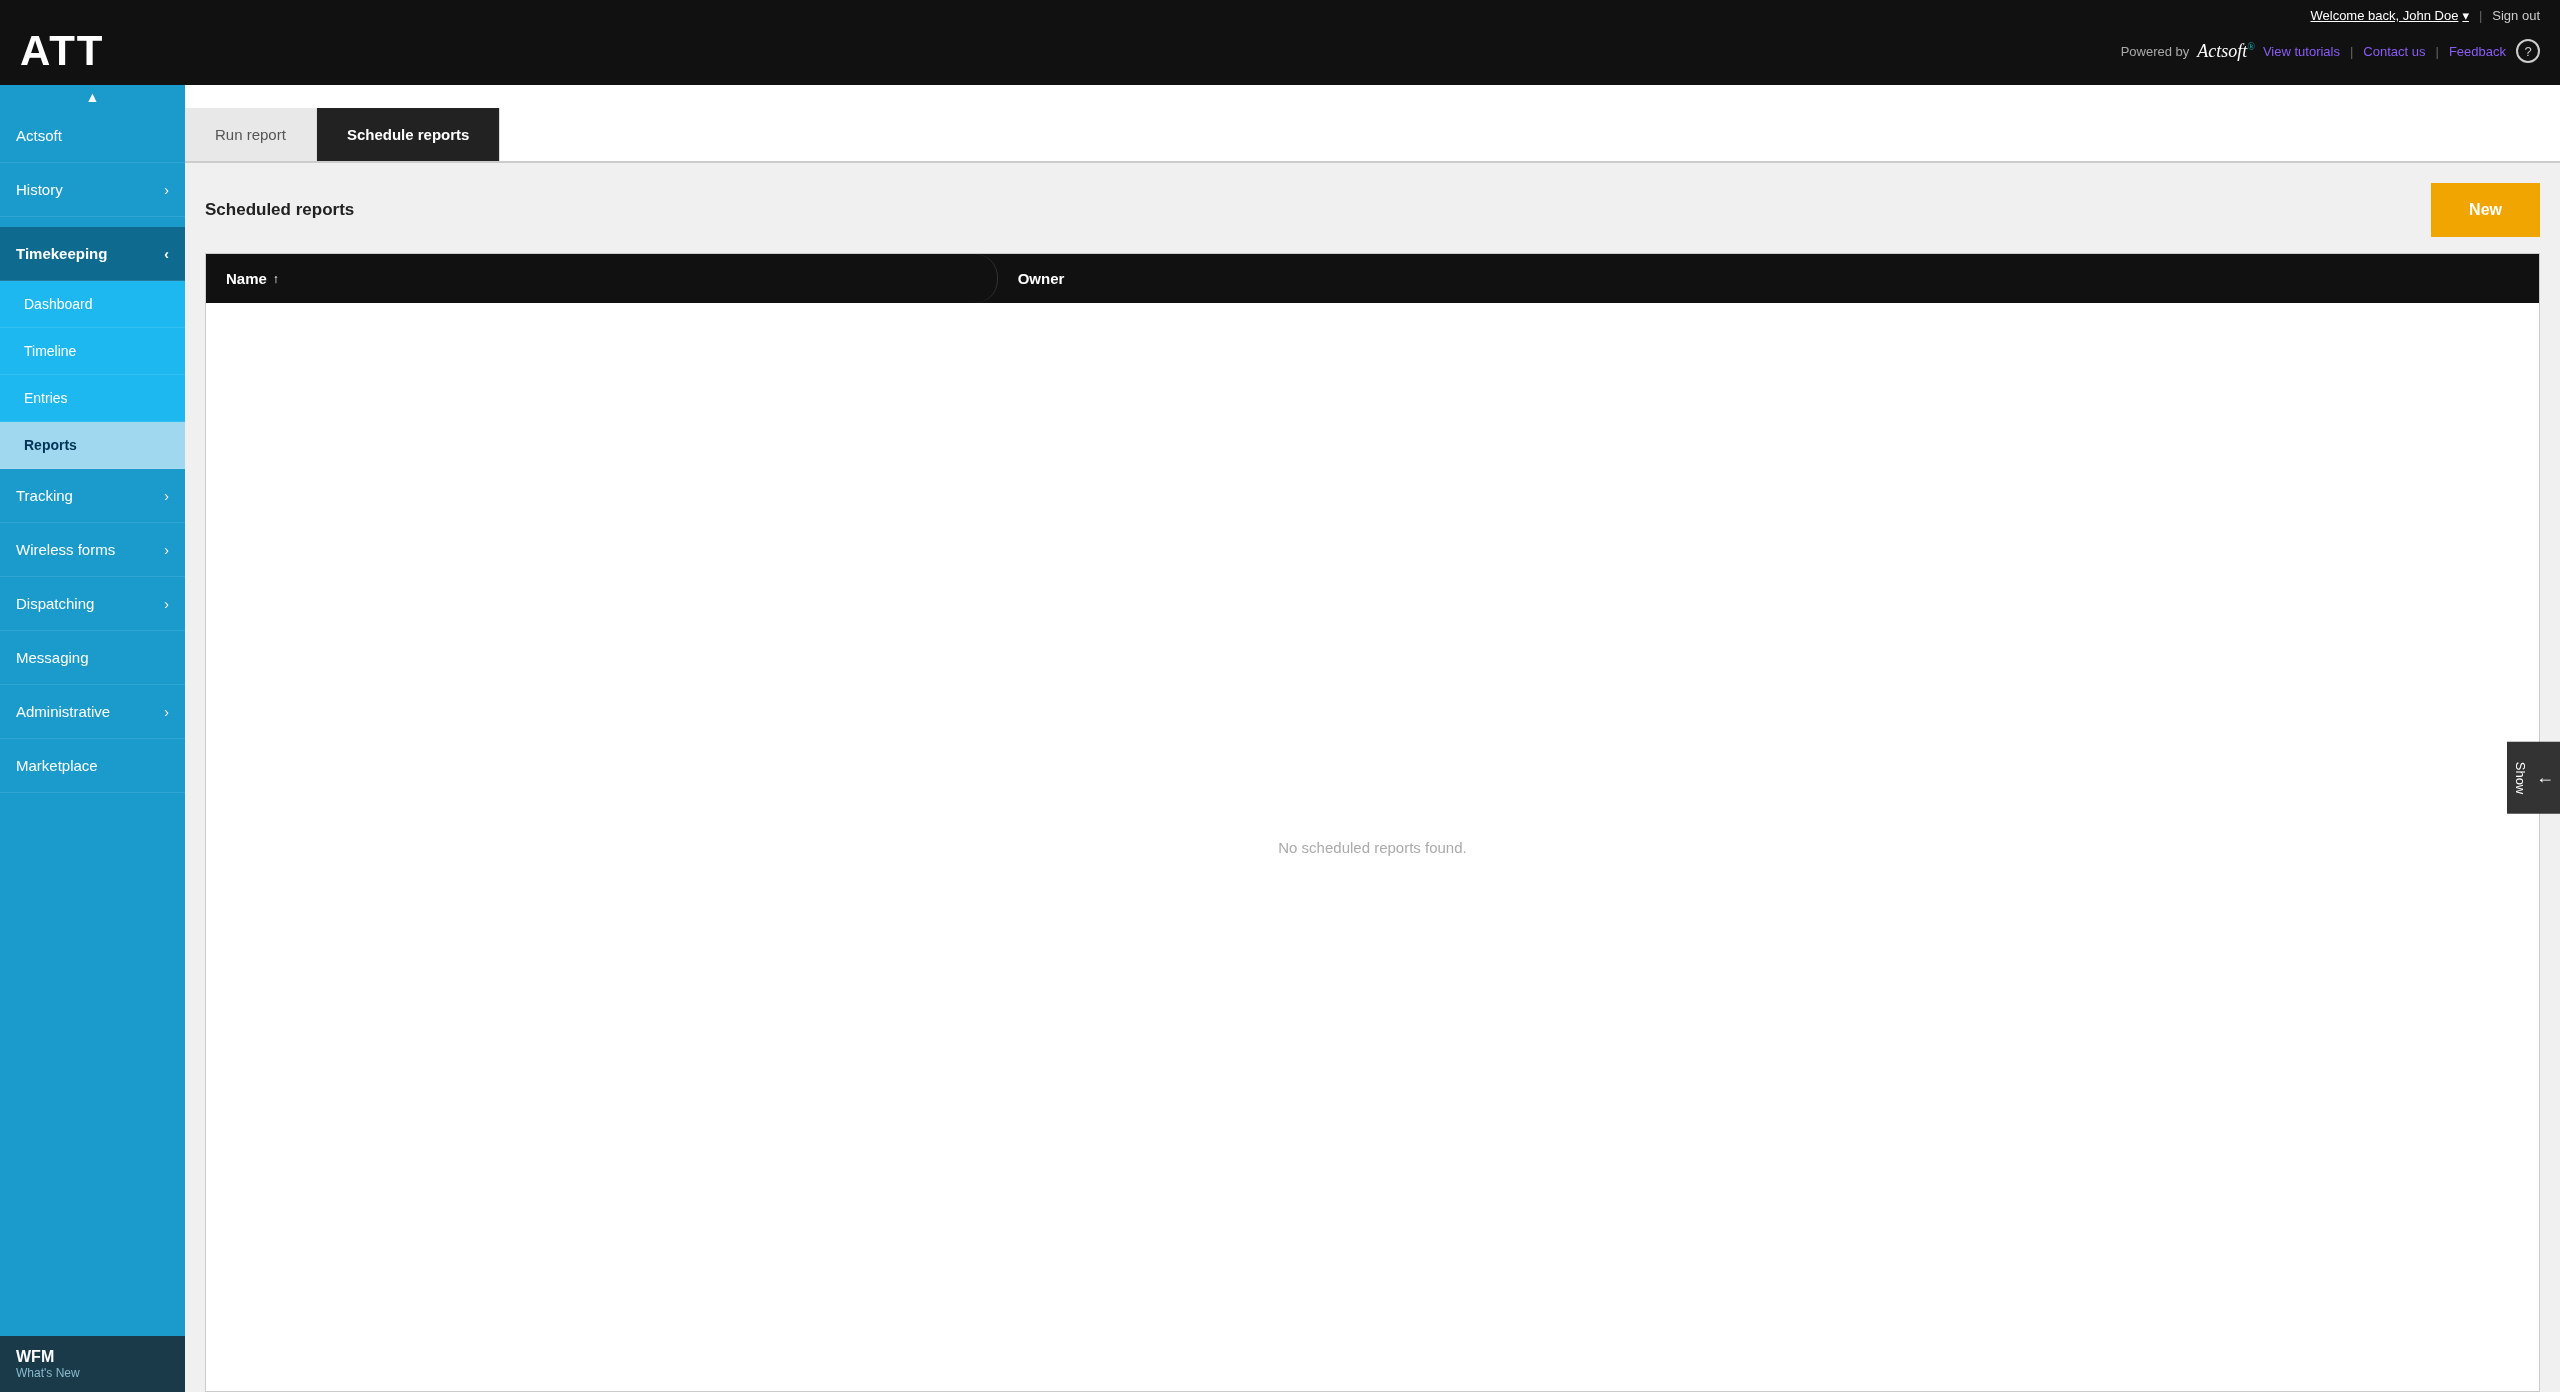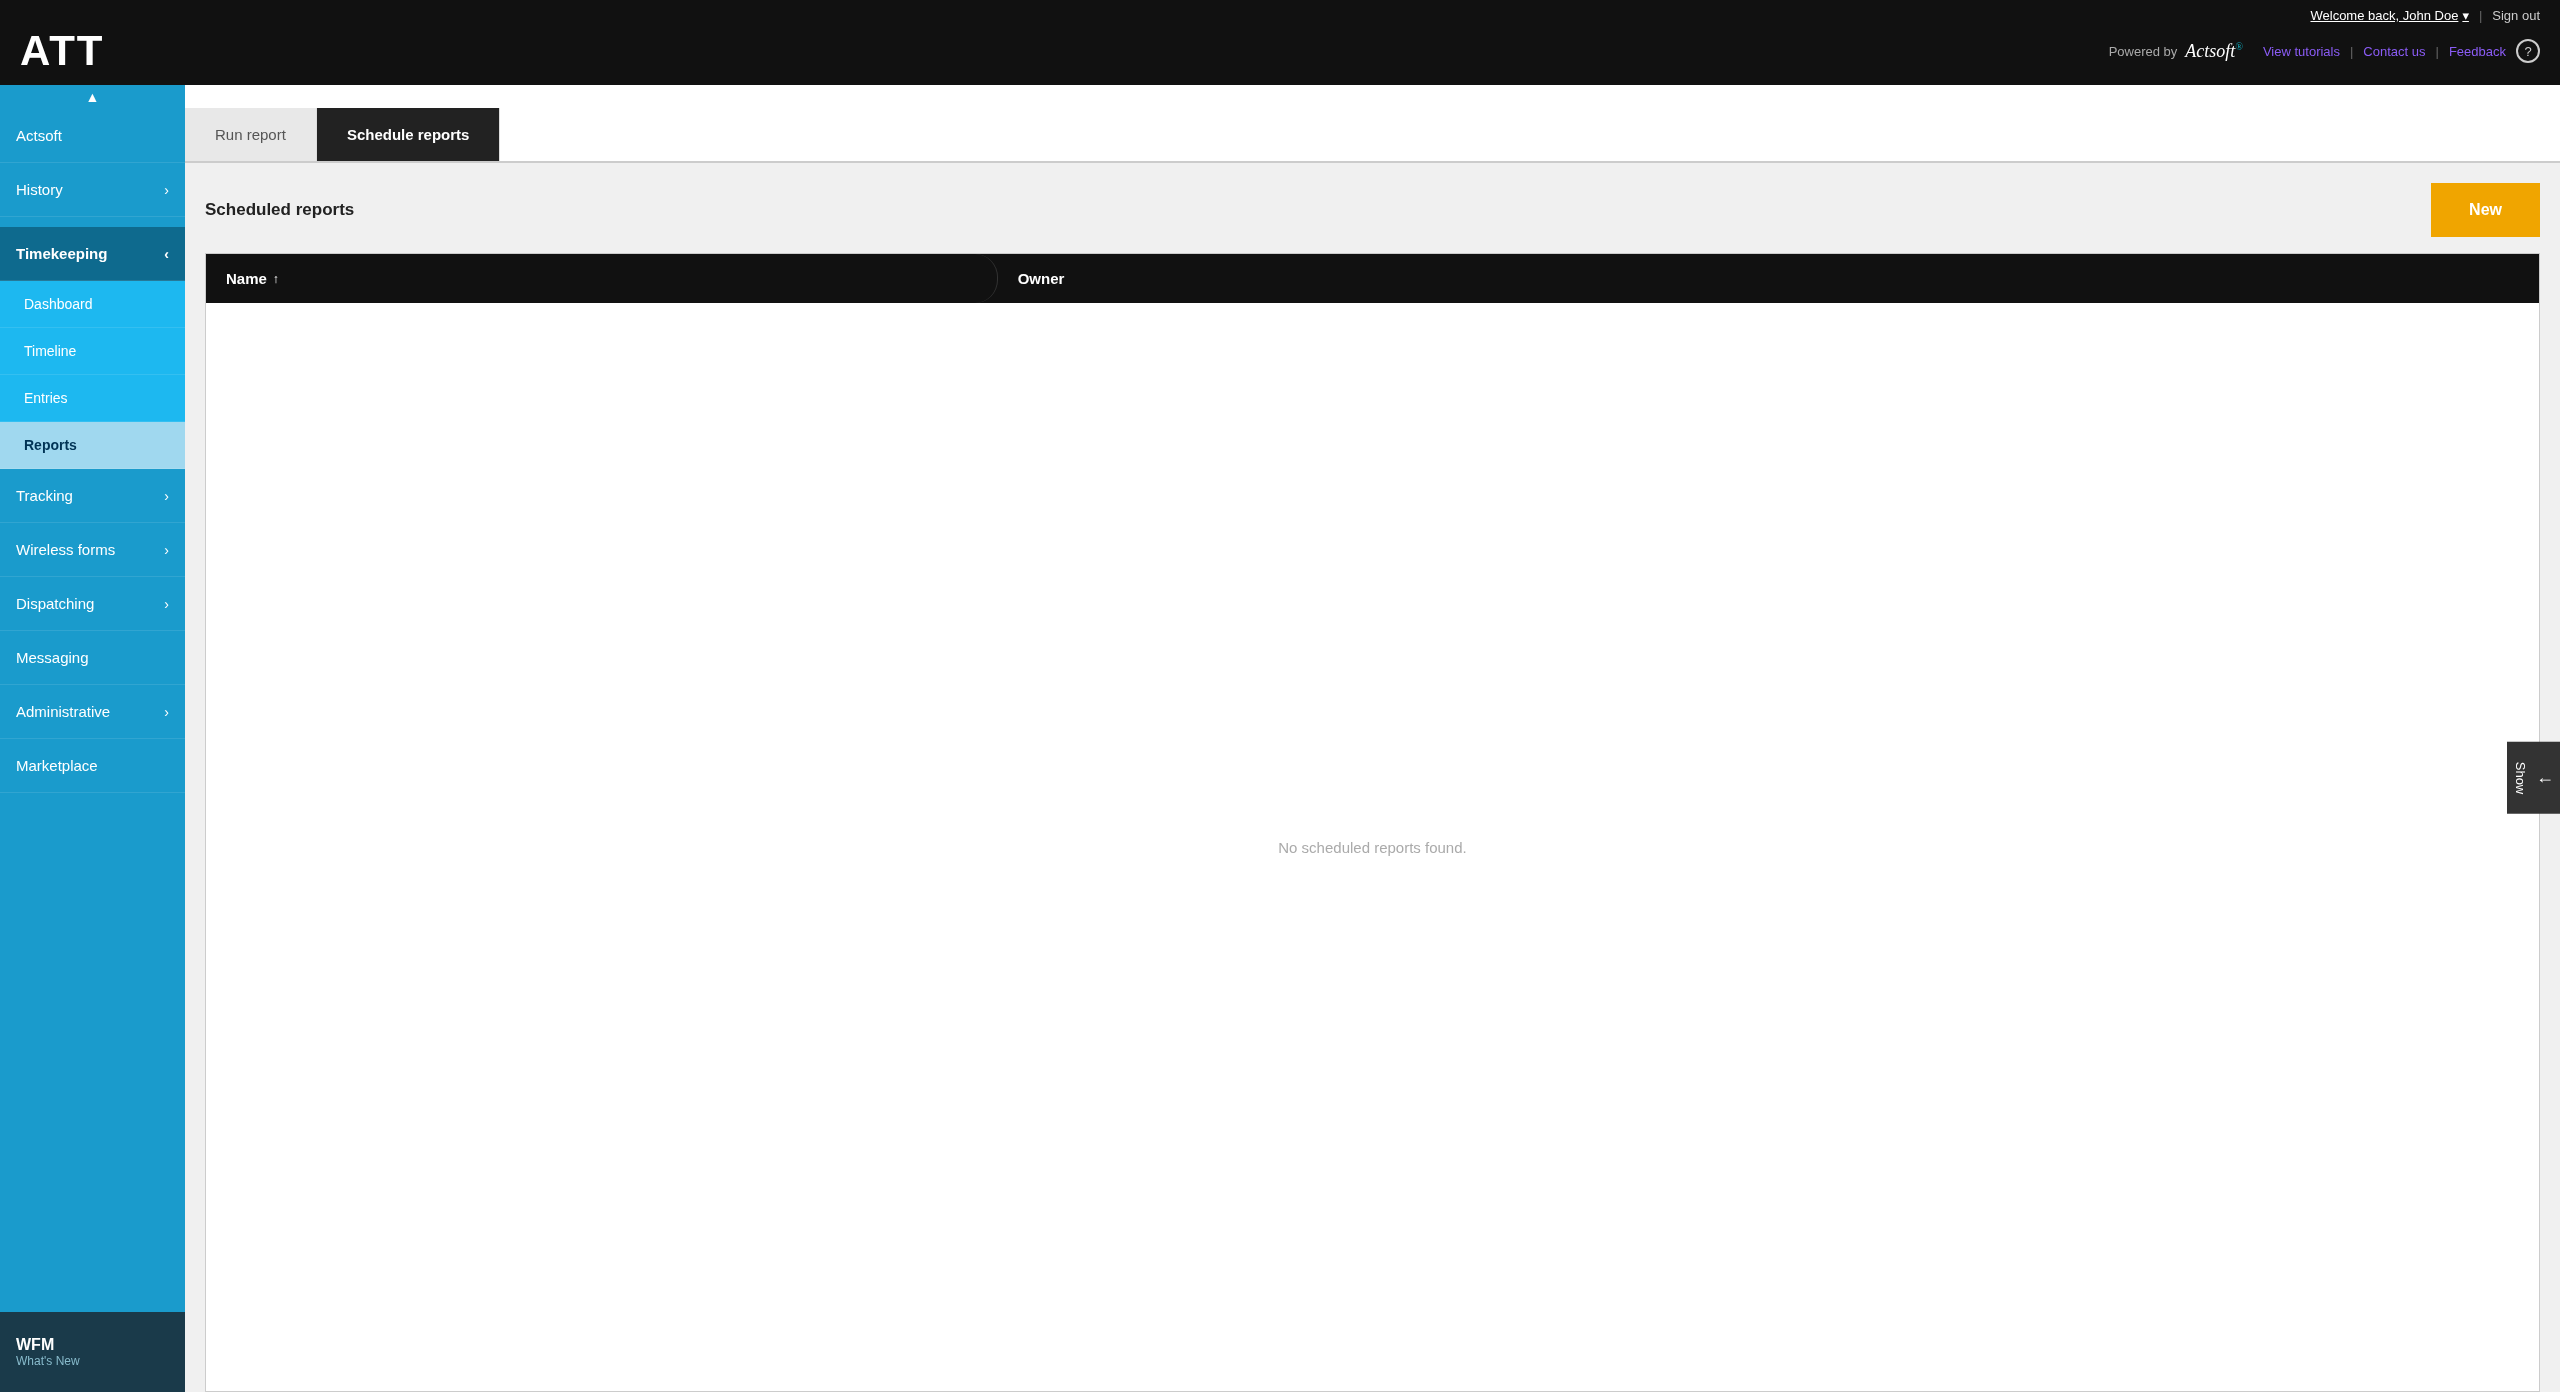--- a/index.html
+++ b/index.html
@@ -120,21 +120,21 @@
     }
     .sidebar-item.active { background: #0e6a8e; font-weight: bold; margin-top: 10px; }
     .sidebar-item.sub { padding: 15px 24px; font-size: 14px; background: #1db8f0; }
     .sidebar-item.sub.active-sub { background: #a0d8ef; color: #003355; font-weight: bold; }
 
     .chevron { font-size: 14px; }
 
     
     .sidebar-bottom {
       background: #1a3a4a;
-      padding: 24px 16px;
+      padding: 12px 16px;
       color: #fff;
       margin-top: auto;
     }
     .sidebar-bottom .wfm-title { font-size: 16px; font-weight: bold; }
     .sidebar-bottom .wfm-sub { font-size: 12px; color: #8bc; }
 
     
     .content-area {
       flex: 1;
       display: flex;
@@ -275,21 +275,21 @@
       <span>Welcome back, John Doe</span>
       <span style="cursor:pointer">▾</span>
     </div>
     <span style="color:#666">|</span>
     <a style="color:#ccc;text-decoration:none;font-size:13px;cursor:pointer">Sign out</a>
   </div>
   <div class="header-bottom">
     <div class="logo-area">
       <span class="logo-text">ATT</span>
     </div>
-    <div style="display:flex;align-items:center;gap:20px;">
+    <div style="display:flex;align-items:center;gap:8px;">
       <div class="powered-by">
         <span>Powered by</span>
         <span class="actsoft-logo"><em>Actsoft</em><sup style="font-size:10px;color:#1ab">®</sup></span>
       </div>
       <div class="header-links">
         <a>View tutorials</a>
         <span style="color:#666">|</span>
         <a>Contact us</a>
         <span style="color:#666">|</span>
         <a>Feedback</a>

